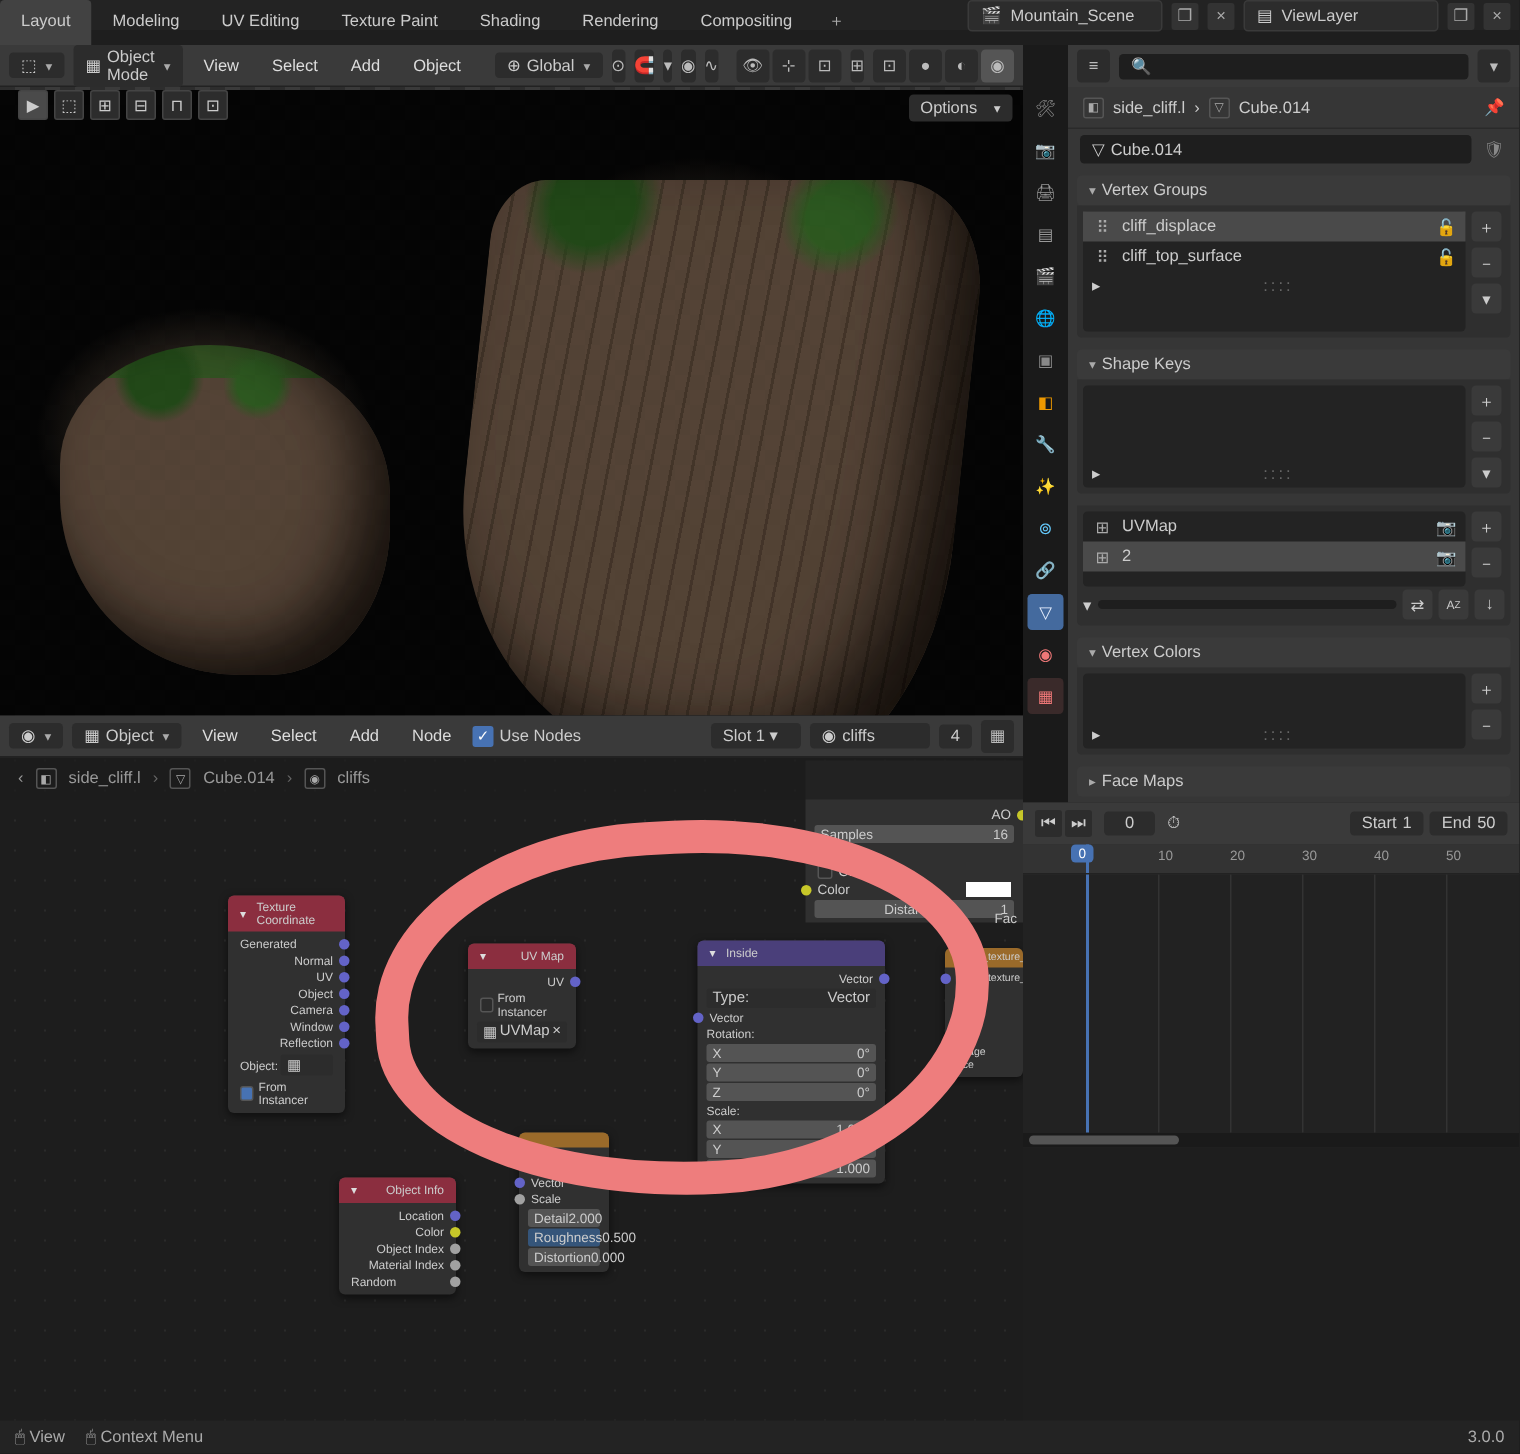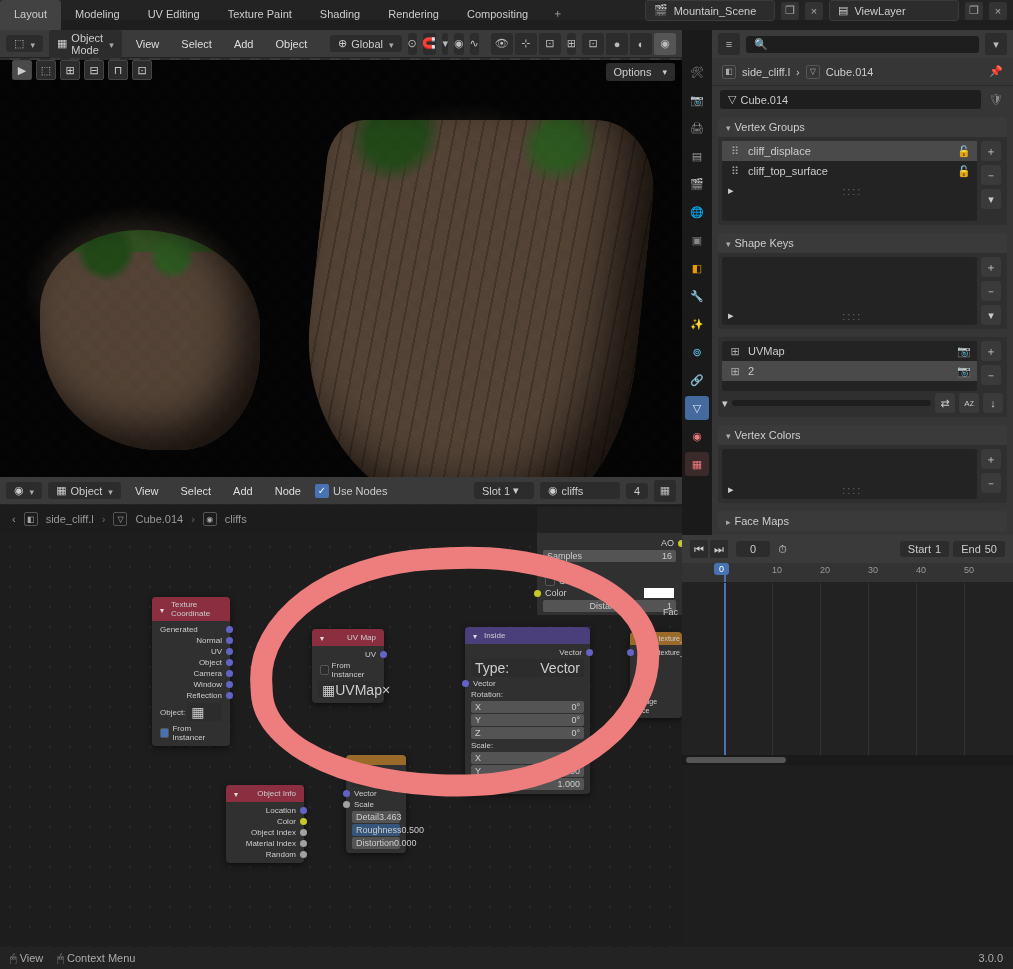--- a/index.html
+++ b/index.html
@@ -78,21 +78,21 @@
   .node-header .collapse::before { content:"▾"; font-size:8px; margin-right:3px; color:#ddd;}
   .node-body { padding:3px 6px; }
   .node-row { display:flex; justify-content:flex-start; align-items:center; padding:1px 2px; position:relative;}
   .node-row .socket { width:7px; height:7px; border-radius:50%; position:absolute; }
   .socket.out { right:-9px; }
   .socket.in { left:-9px; }
   .socket.vec { background:#6363c7; }
   .socket.col { background:#c7c729; }
   .socket.val { background:#a1a1a1; }
   .node-field { background:#545454; border-radius:2px; padding:1px 4px; margin:1px 0; display:flex; justify-content:space-between; font-size:9px; }
-  .node-dd { background:#2c2c2c; border-radius:2px; padding:1px 4px; margin:1px 0; font-size:14px; display:flex; justify-content:space-between;}
+  .node-dd { background:#2c2c2c; border-radius:2px; padding:1px 4px; margin:1px 0; font-size:10px; display:flex; justify-content:space-between;}
   .node-check { width:10px; height:10px; background:#2c2c2c; border:1px solid #555; border-radius:2px; }
   .node-check.on { background:#4772b3; }
 
   
   .wires { position:absolute; inset:0; pointer-events:none; z-index:1;}
 
   
   .annotation { position:absolute; left:250px; top:70px; width:410px; height:250px; border:22px solid #ee7d7d; border-radius:50% 55% 50% 60% / 55% 50% 60% 50%; transform:rotate(-3deg); pointer-events:none; z-index:20;}
 
   
@@ -659,42 +659,42 @@
             <span class="socket out col"></span>
           </div>
         <div class="node-row" style="justify-content:flex-end">
             <span style="font-size:8px">Object Index</span>
             <span class="socket out val"></span>
           </div>
         <div class="node-row" style="justify-content:flex-end">
             <span style="font-size:8px">Material Index</span>
             <span class="socket out val"></span>
           </div>
-        <div class="node-row" style="justify-content:flex-end">
+        <div class="node-row" style="justify-content:flex-start">
             <span style="font-size:8px">Random</span>
             <span class="socket out val"></span>
           </div>
       </div>
     </div>
 
     <div class="node" style="left:346px; top:278px; width:60px;">
       <div class="node-header orange" style="height:10px"></div>
       <div class="node-body">
         <div class="node-dd">3D</div>
         <div class="node-row">
             <span class="socket in vec"></span>
             <span style="font-size:8px">Vector</span>
           </div>
         <div class="node-row">
             <span class="socket in val"></span>
             <span style="font-size:8px">Scale</span>
           </div>
         <div class="node-field">
             <span>Detail</span>
-            <span>3.463</span>
+            <span>2.000</span>
           </div>
         <div class="node-field" style="background:#35557a">
             <span>Roughness</span>
             <span>0.500</span>
           </div>
         <div class="node-field">
             <span>Distortion</span>
             <span>0.000</span>
           </div>
       </div>

